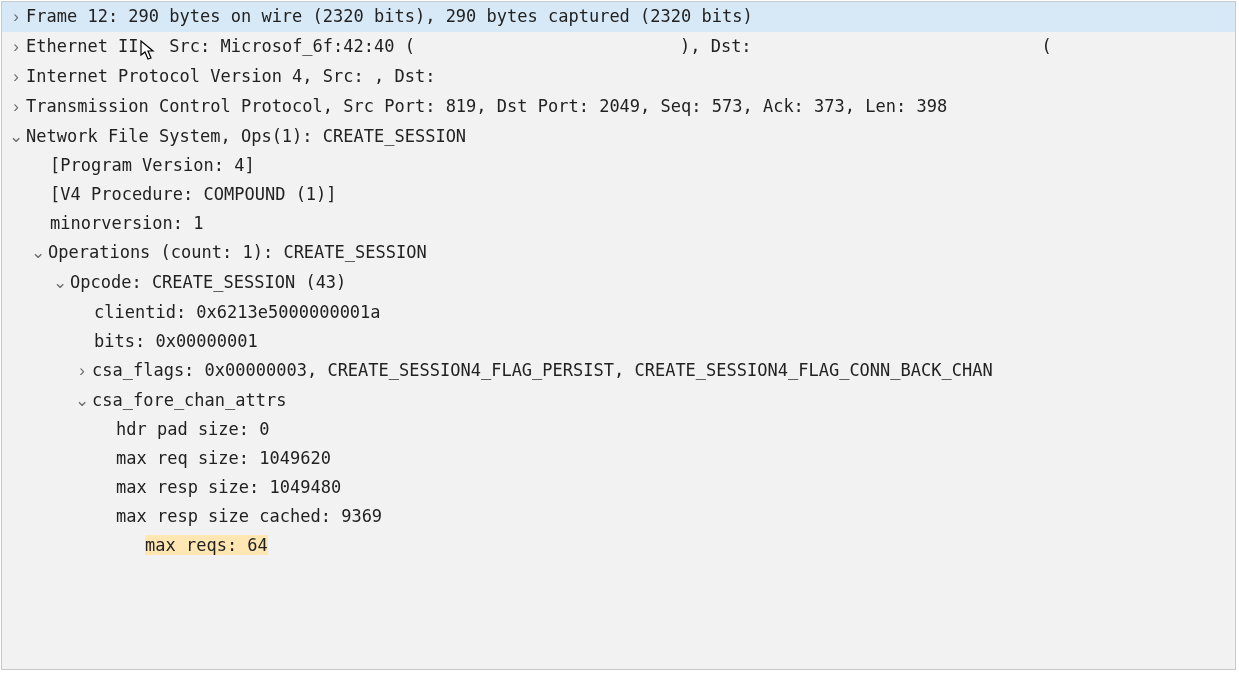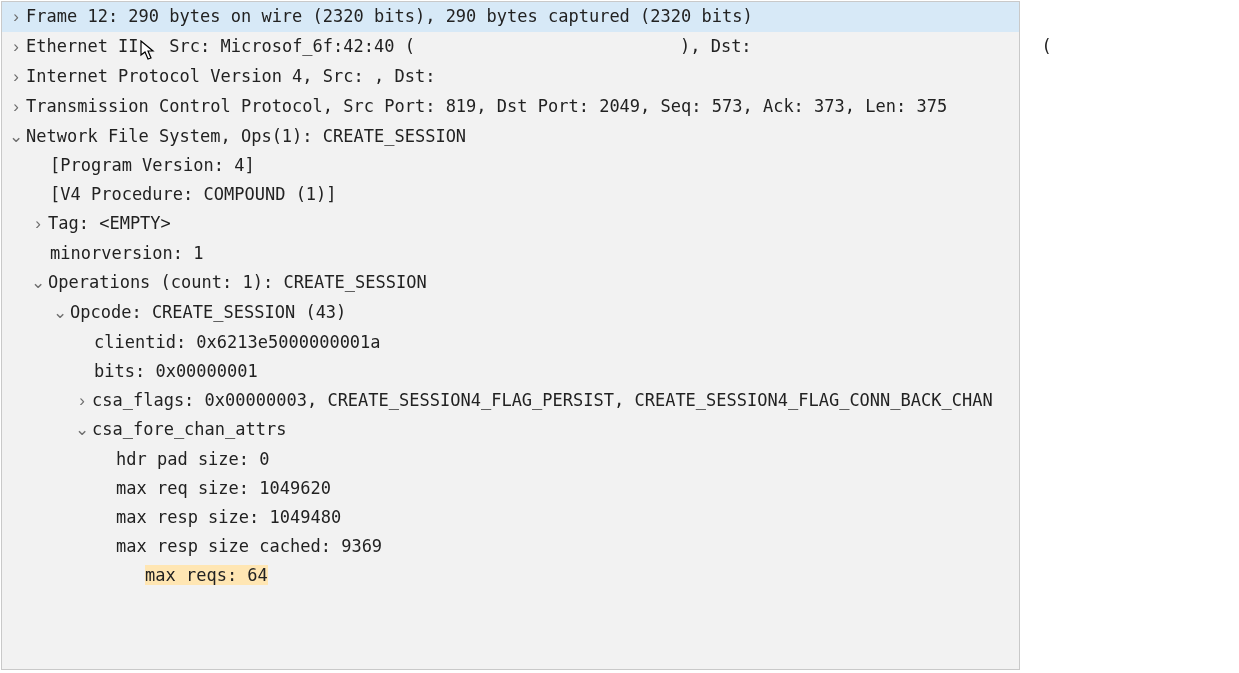--- a/index.html
+++ b/index.html
@@ -9,21 +9,21 @@
     height: 673px;
     background: #ffffff;
     font-family: "Consolas", "Menlo", "DejaVu Sans Mono", monospace;
     font-size: 17px;
     line-height: 1.7;
     color: #222;
     overflow: hidden;
   }
   .wrap {
     border: 1px solid #c9c9c9;
-    width: 1019px;
+    width: 1235px;
     height: 669px;
     margin: 1px;
     background: #f2f2f2;
     box-sizing: border-box;
     position: relative;
   }
   .row {
     white-space: nowrap;
     padding-left: 4px;
   }
@@ -68,39 +68,36 @@
     <svg class="cursor" style="left:138px;top:8px" width="18" height="22" viewBox="0 0 18 22">
       <path d="M1 1 L1 15 L5 12 L8 19 L11 18 L8 11 L13 11 Z" fill="#ffffff" stroke="#000000" stroke-width="1.2"></path>
     </svg>
   </div>
 
   <div class="row">
     <span class="arrow">›</span><span>Internet Protocol Version 4, Src:          , Dst:</span>
   </div>
 
   <div class="row">
-    <span class="arrow">›</span><span>Transmission Control Protocol, Src Port: 819, Dst Port: 2049, Seq: 573, Ack: 373, Len: 375</span>
+    <span class="arrow">›</span><span>Transmission Control Protocol, Src Port: 819, Dst Port: 2049, Seq: 573, Ack: 373, Len: 398</span>
   </div>
 
 
   <div class="row">
     <span class="arrow">⌄</span><span>Network File System, Ops(1): CREATE_SESSION</span>
   </div>
 
   <div class="row">
     <span class="ind ind2"></span><span>[Program Version: 4]</span>
   </div>
 
   <div class="row">
     <span class="ind ind2"></span><span>[V4 Procedure: COMPOUND (1)]</span>
   </div>
 
-  <div class="row">
-    <span class="ind ind1"></span><span class="arrow">›</span><span>Tag: &lt;EMPTY&gt;</span>
-  </div>
 
   <div class="row">
     <span class="ind ind2"></span><span>minorversion: 1</span>
   </div>
 
   <div class="row">
     <span class="ind ind1"></span><span class="arrow">⌄</span><span>Operations (count: 1): CREATE_SESSION</span>
   </div>
 
   <div class="row">

